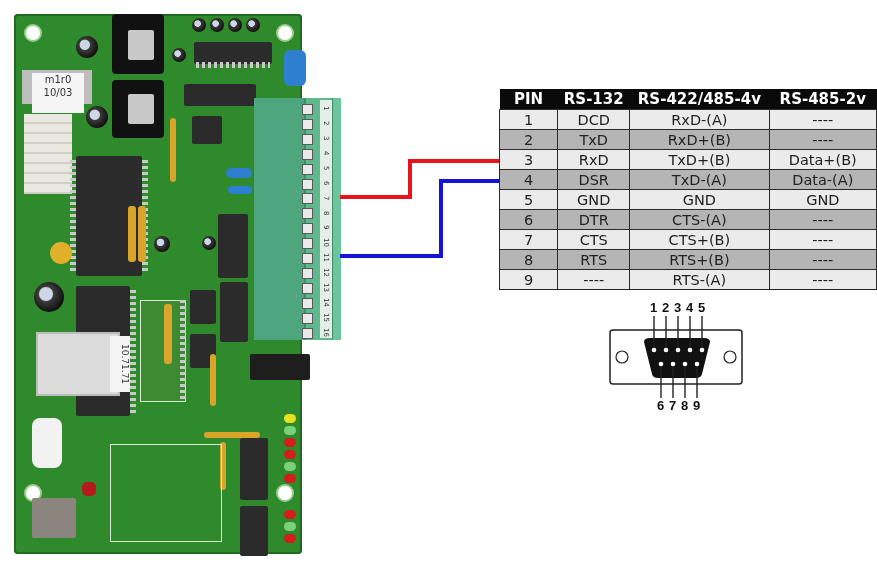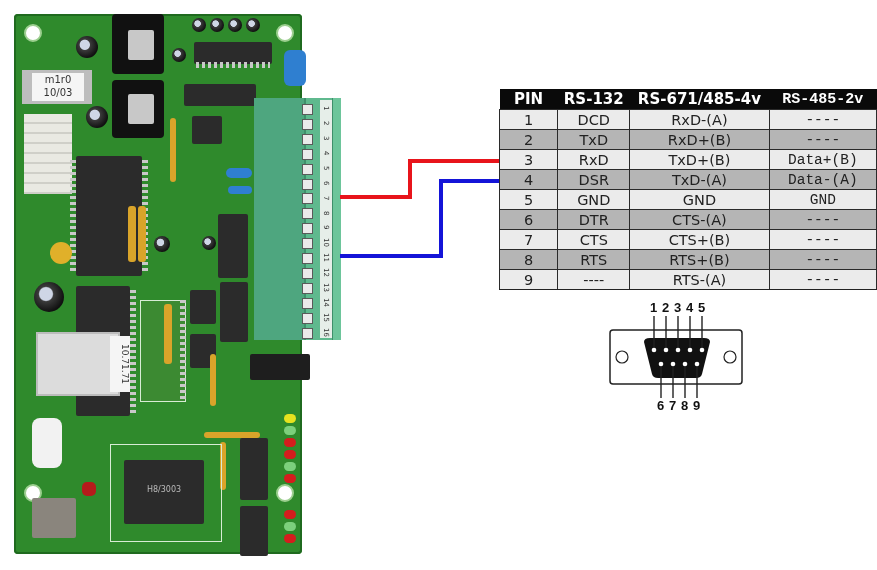--- a/index.html
+++ b/index.html
@@ -36,21 +36,21 @@
   
   #wires { position:absolute; left:0; top:0; width:877px; height:570px; pointer-events:none; }
 
   
   #pin-table { position:absolute; left:499px; top:89px; border-collapse:collapse; font-family:"DejaVu Sans", sans-serif; }
   #pin-table th { background:#0a0a0a; color:#fff; font-weight:bold; font-size:15px; height:20px; padding:0; text-align:center; border:none; }
   #pin-table td { font-size:14.5px; color:#222; height:19px; padding:0; text-align:center; border:1px solid #2a2a2a; }
   #pin-table tr.light td { background:#ebebeb; }
   #pin-table tr.dark td { background:#b5b5b5; }
   #pin-table tr:last-child td { border-bottom:1.5px solid #222; }
-  .c0 { width:58px; } .c1 { width:72px; } .c2 { width:140px; } .c3 { width:108px;font-family:Liberation Mono, monospace; }
+  .c0 { width:58px; } .c1 { width:72px; } .c2 { width:140px; } .c3 { width:108px; }
 
   
   #db9 { position:absolute; left:606px; top:300px; width:140px; height:112px; }
   .db9-num { position:absolute; font-family:"Liberation Sans", sans-serif; font-weight:bold; font-size:13px; color:#111; }
 </style>
 </head>
 <body>
 
 <div id="pcb">
   <div class="hole" style="left:10px;top:10px"></div>
@@ -59,21 +59,21 @@
   <div class="hole" style="left:262px;top:470px"></div>
 
   <div class="heatsink" style="left:98px;top:0;width:52px;height:60px">
     <div class="hs-plate" style="left:16px;top:16px;width:26px;height:30px"></div>
   </div>
   <div class="heatsink" style="left:98px;top:66px;width:52px;height:58px">
     <div class="hs-plate" style="left:16px;top:14px;width:26px;height:30px"></div>
   </div>
 
   <div class="connector-white" style="left:8px;top:56px;width:70px;height:34px;background:#bdbdbd">
-    <div class="label" style="left:10px;top:3px;width:52px;height:28px;line-height:13px">
+    <div class="label" style="left:10px;top:3px;width:52px;height:40px;line-height:13px">
       <div>m1r0</div>
       <div>10/03</div>
     </div>
   </div>
 
   <div class="cap" style="left:62px;top:22px;width:22px;height:22px"></div>
   <div class="cap" style="left:72px;top:92px;width:22px;height:22px"></div>
   <div class="cap" style="left:178px;top:4px;width:14px;height:14px"></div>
   <div class="cap" style="left:196px;top:4px;width:14px;height:14px"></div>
   <div class="cap" style="left:214px;top:4px;width:14px;height:14px"></div>
@@ -117,21 +117,20 @@
   <div class="bar" style="left:156px;top:104px;width:6px;height:64px"></div>
   <div class="bar" style="left:190px;top:418px;width:56px;height:6px"></div>
   <div class="bar" style="left:206px;top:428px;width:6px;height:48px"></div>
 
   <div class="ycap" style="left:36px;top:228px;width:22px;height:22px"></div>
 
   <div class="connector-white" style="left:22px;top:318px;width:80px;height:60px;background:#dcdcdc;border:2px solid #bcbcbc"></div>
   <div class="label" style="left:96px;top:322px;width:20px;height:56px;writing-mode:vertical-rl;font-size:9px">10.71.71</div>
 
   <div class="silk" style="left:96px;top:430px;width:110px;height:96px"></div>
-  <div class="chip" style="left:110px;top:446px;width:80px;height:64px;color:#bbb;font-size:8px;text-align:center;line-height:60px">H8/3003</div>
 
   <div class="chip" style="left:226px;top:424px;width:28px;height:62px"></div>
   <div class="chip" style="left:226px;top:492px;width:28px;height:50px"></div>
 
   <div class="connector-white" style="left:18px;top:404px;width:30px;height:50px;border-radius:8px;background:#f2f2f2"></div>
   <div class="chip" style="left:18px;top:484px;width:44px;height:40px;background:#8a857d"></div>
   <div class="led" style="left:68px;top:468px;background:#b51b1b;width:14px;height:14px"></div>
 
   <div class="led" style="left:270px;top:400px;background:#e6e21f"></div>
   <div class="led" style="left:270px;top:412px;background:#7cd07c"></div>
@@ -219,21 +218,21 @@
 <svg id="wires">
   <polyline points="340,197 410,197 410,161 500,161" fill="none" stroke-width="4" stroke="#e8141b"></polyline>
   <polyline points="340,256 441,256 441,181 500,181" fill="none" stroke-width="4" stroke="#1414d8"></polyline>
 </svg>
 
 <table id="pin-table">
   <thead>
     <tr>
       <th class="c0">PIN</th>
       <th class="c1">RS-132</th>
-      <th class="c2">RS-671/485-4v</th>
+      <th class="c2">RS-422/485-4v</th>
       <th class="c3">RS-485-2v</th>
     </tr>
   </thead>
   <tbody id="pin-tbody">
       <tr class="light">
         <td class="c0">1</td>
         <td class="c1">DCD</td>
         <td class="c2">RxD-(A)</td>
         <td class="c3">----</td>
       </tr>

